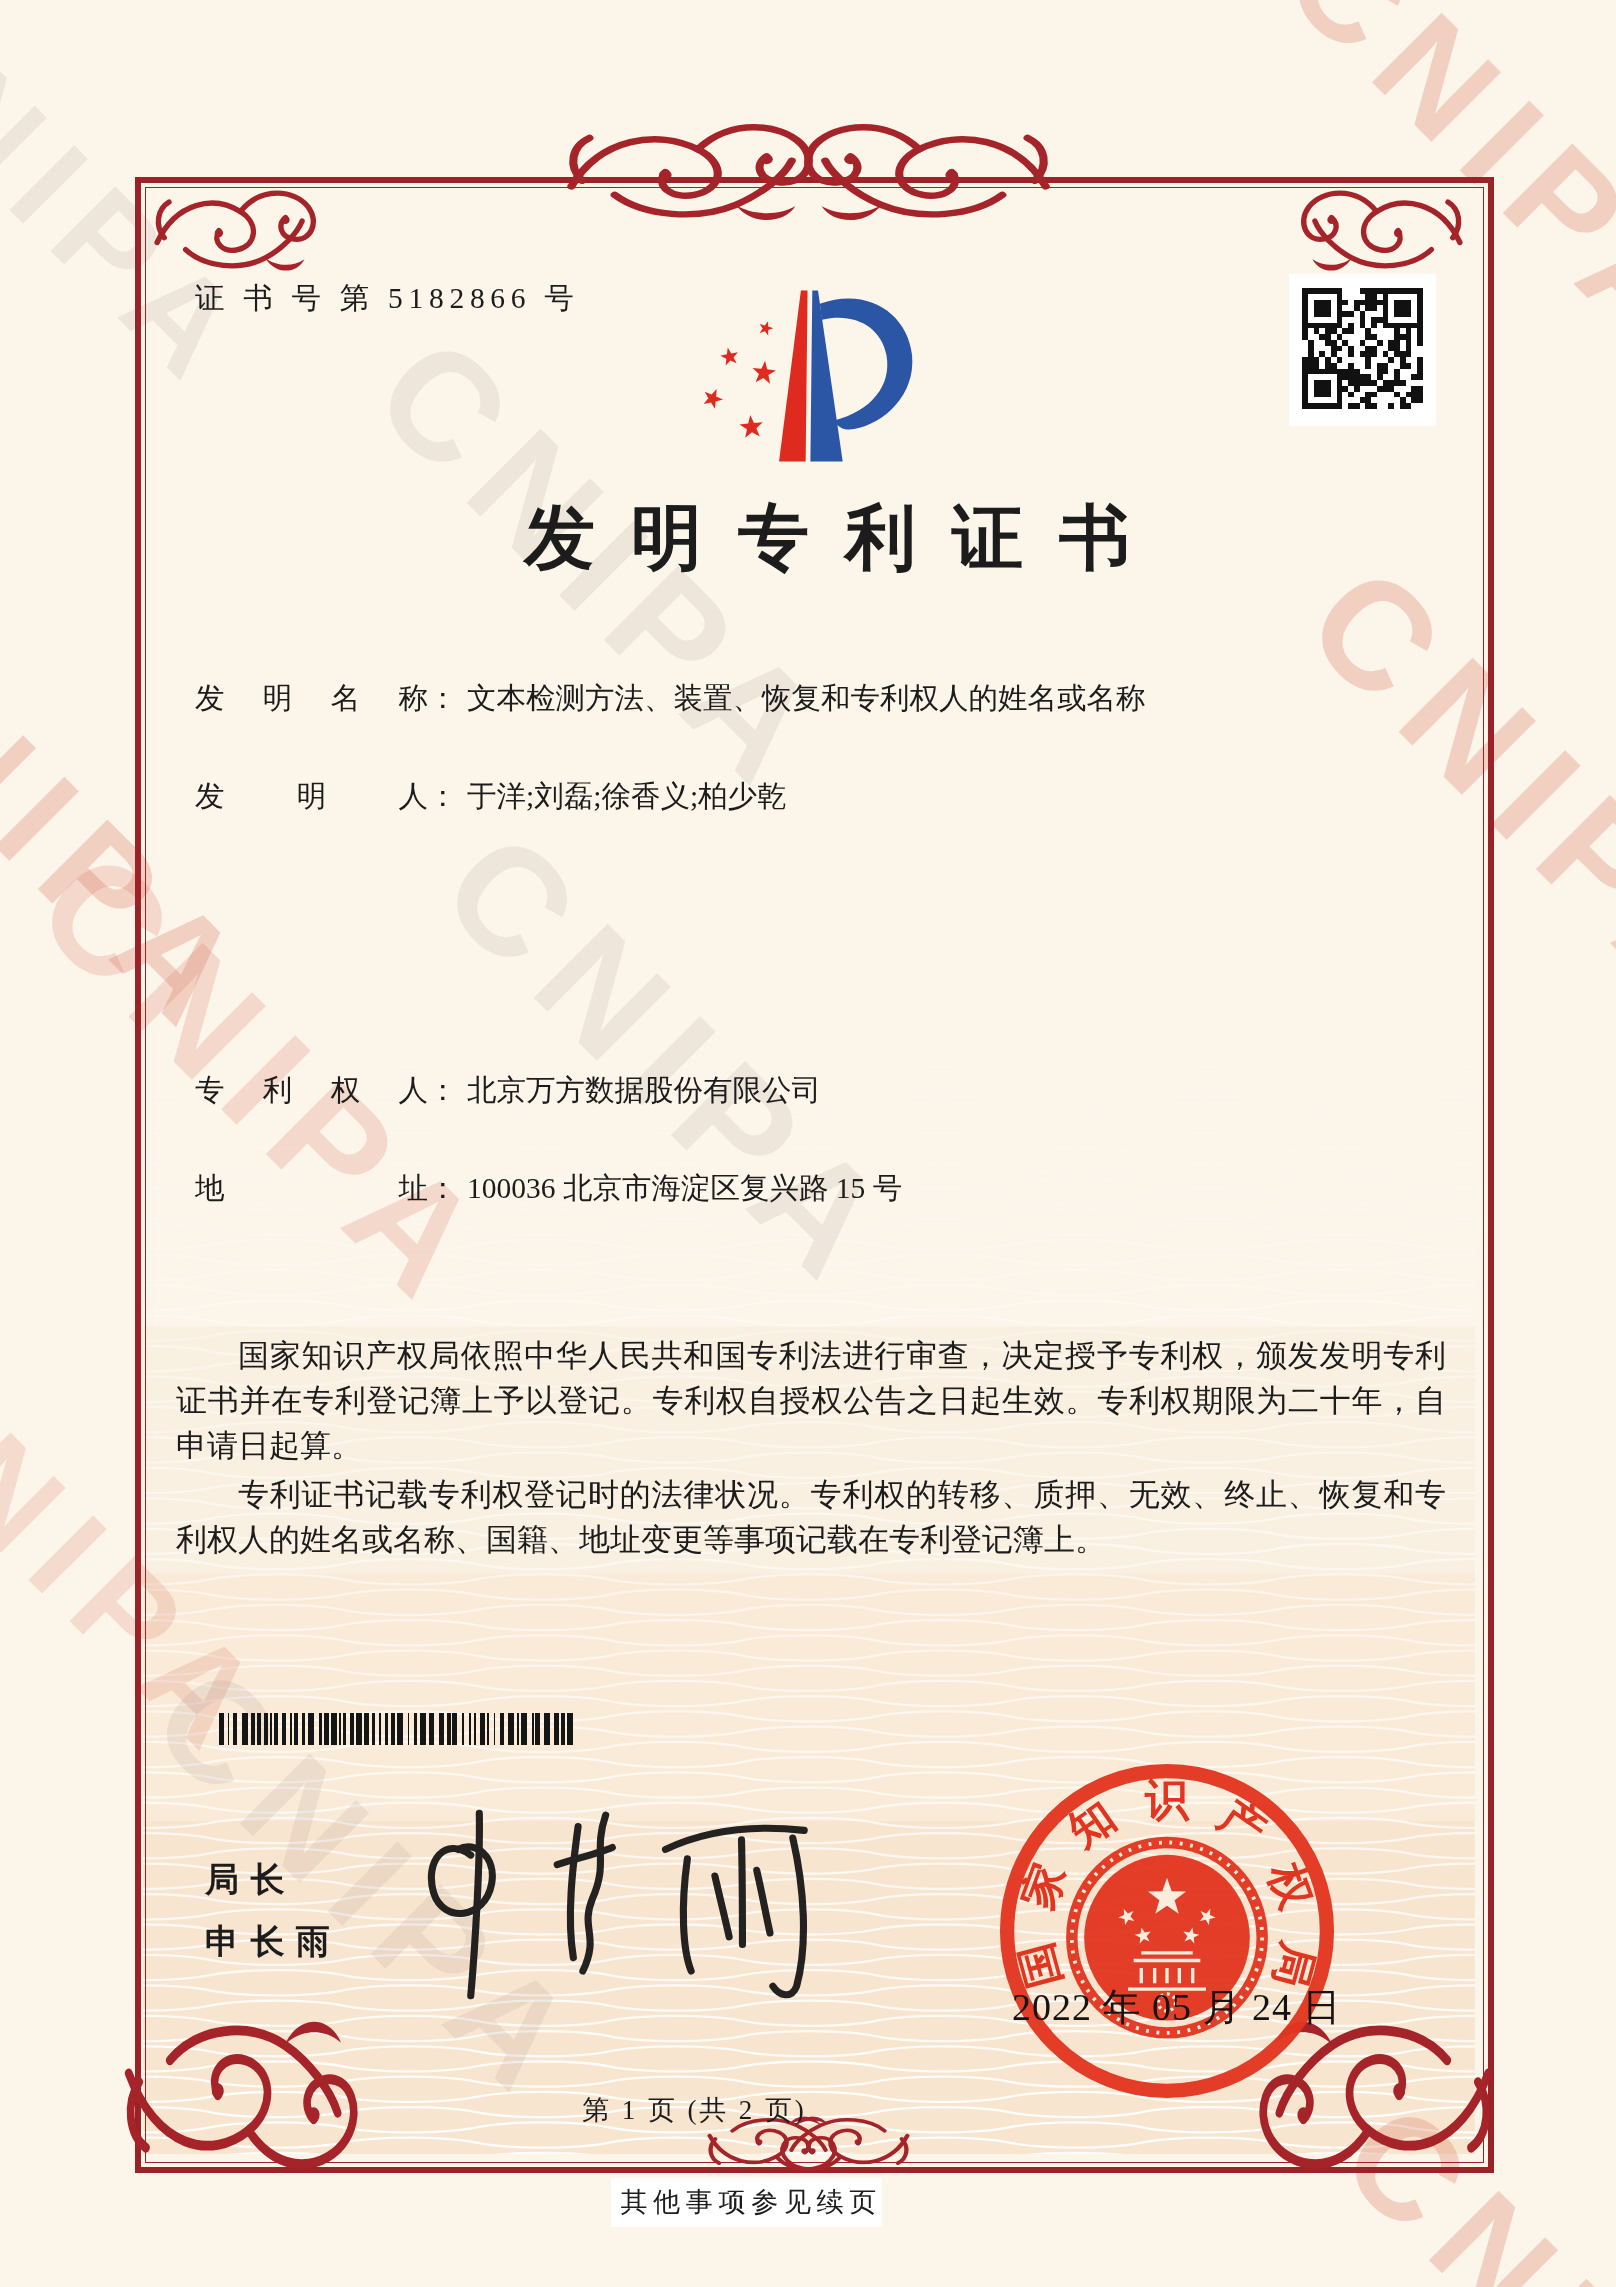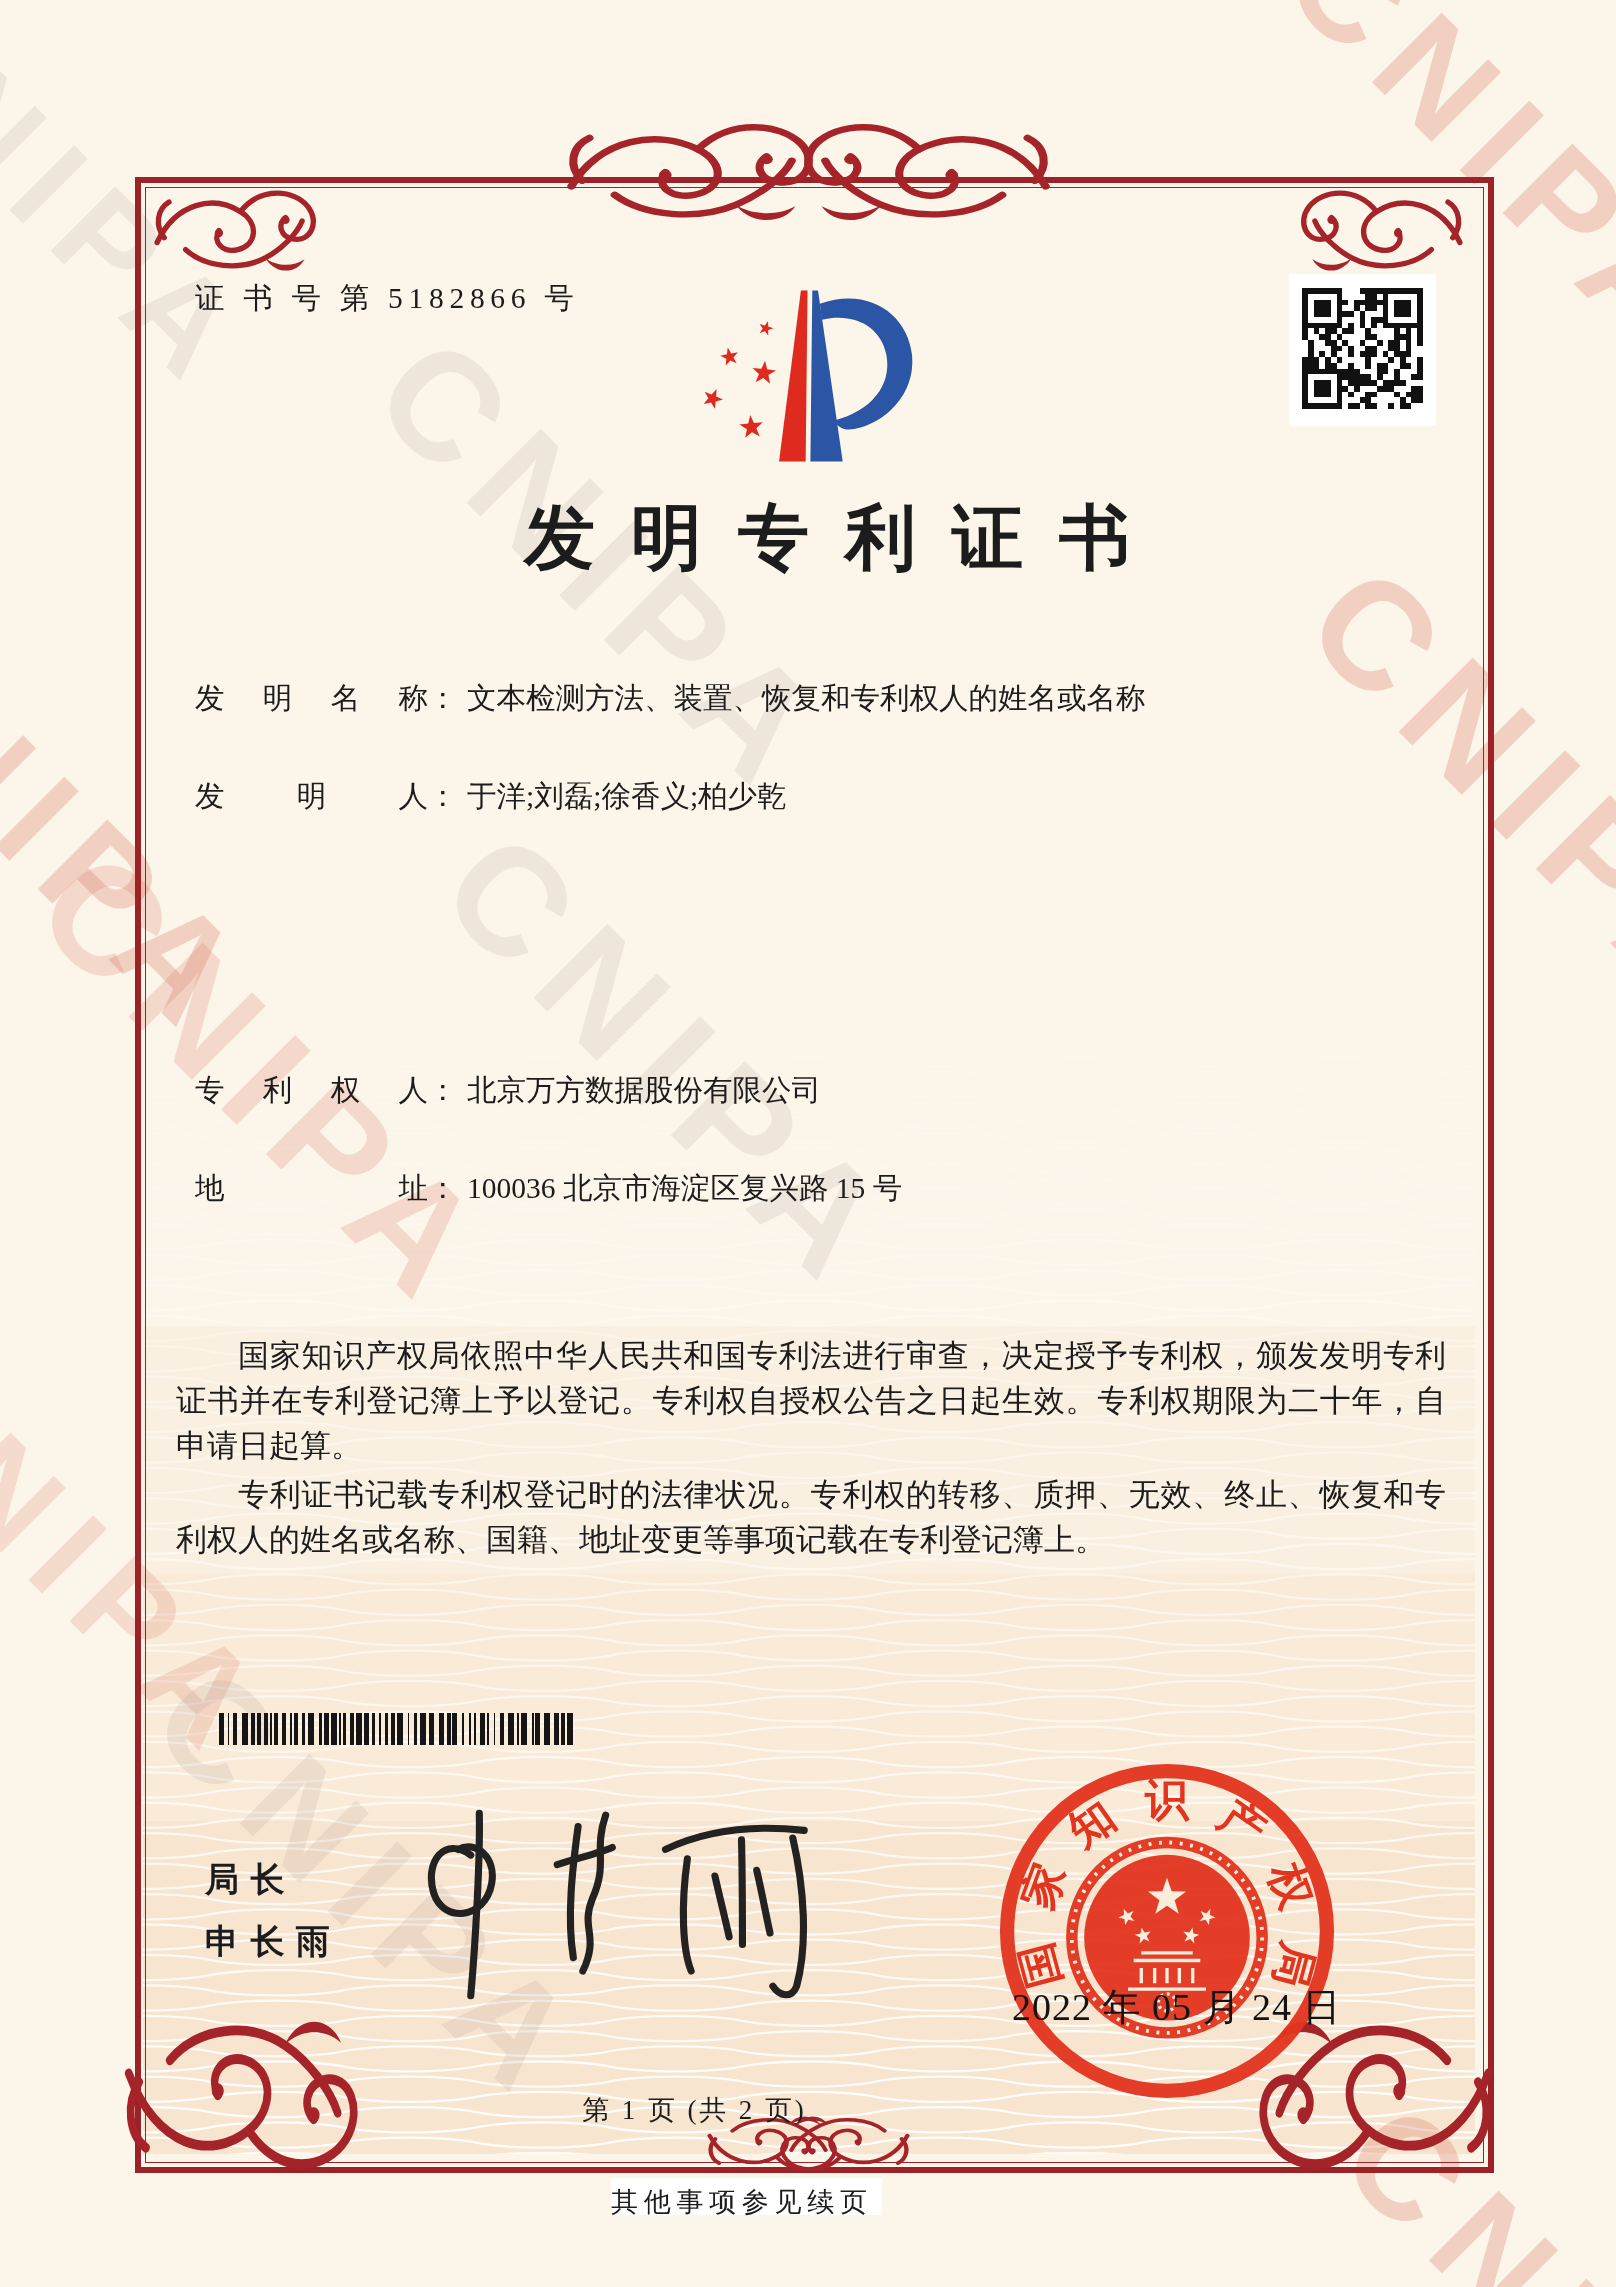--- a/index.html
+++ b/index.html
@@ -39,22 +39,22 @@
   .signature{position:absolute;left:380px;top:1800px;z-index:4;}
   
   .seal{position:absolute;left:989px;top:1753px;width:356px;height:356px;z-index:5;}
   .seal-char{position:absolute;left:50%;top:50%;font-size:44px;font-weight:700;color:#e23520;
              z-index:6;}
   .seal-date{position:absolute;left:1012px;top:1982px;font-size:38px;letter-spacing:1px;
              color:#141414;z-index:6;white-space:nowrap;}
   
   .page-info{position:absolute;left:428px;top:2092px;width:533px;text-align:center;font-size:27px;
              letter-spacing:2.9px;z-index:4;}
-  .note-box{position:absolute;left:611px;top:2178px;width:271px;height:37px;background:#ffffff;
-            text-align:left;line-height:49px;font-size:27px;letter-spacing:5.7px;z-index:4;}
+  .note-box{position:absolute;left:611px;top:2178px;width:271px;height:49px;background:#ffffff;
+            text-align:right;line-height:49px;font-size:27px;letter-spacing:5.7px;z-index:4;}
   
   .logo{position:absolute;left:666px;top:279px;z-index:4;}
   .qr{position:absolute;left:1289px;top:274px;width:147px;height:152px;background:#ffffff;z-index:4;}
   .qr svg{position:absolute;left:13.3px;top:14.3px;}
   .waves{position:absolute;left:143px;top:1041px;z-index:0;}
   .orn{position:absolute;left:0;top:0;z-index:3;pointer-events:none;}
 </style>
 </head>
 <body>
 

